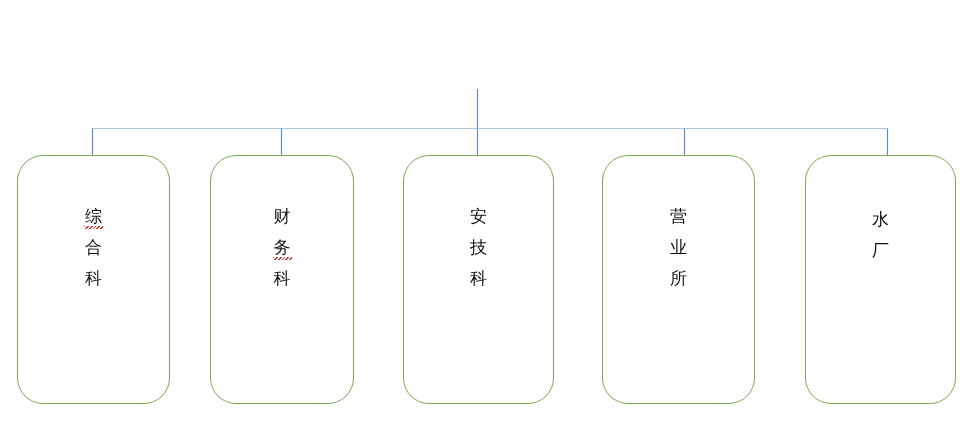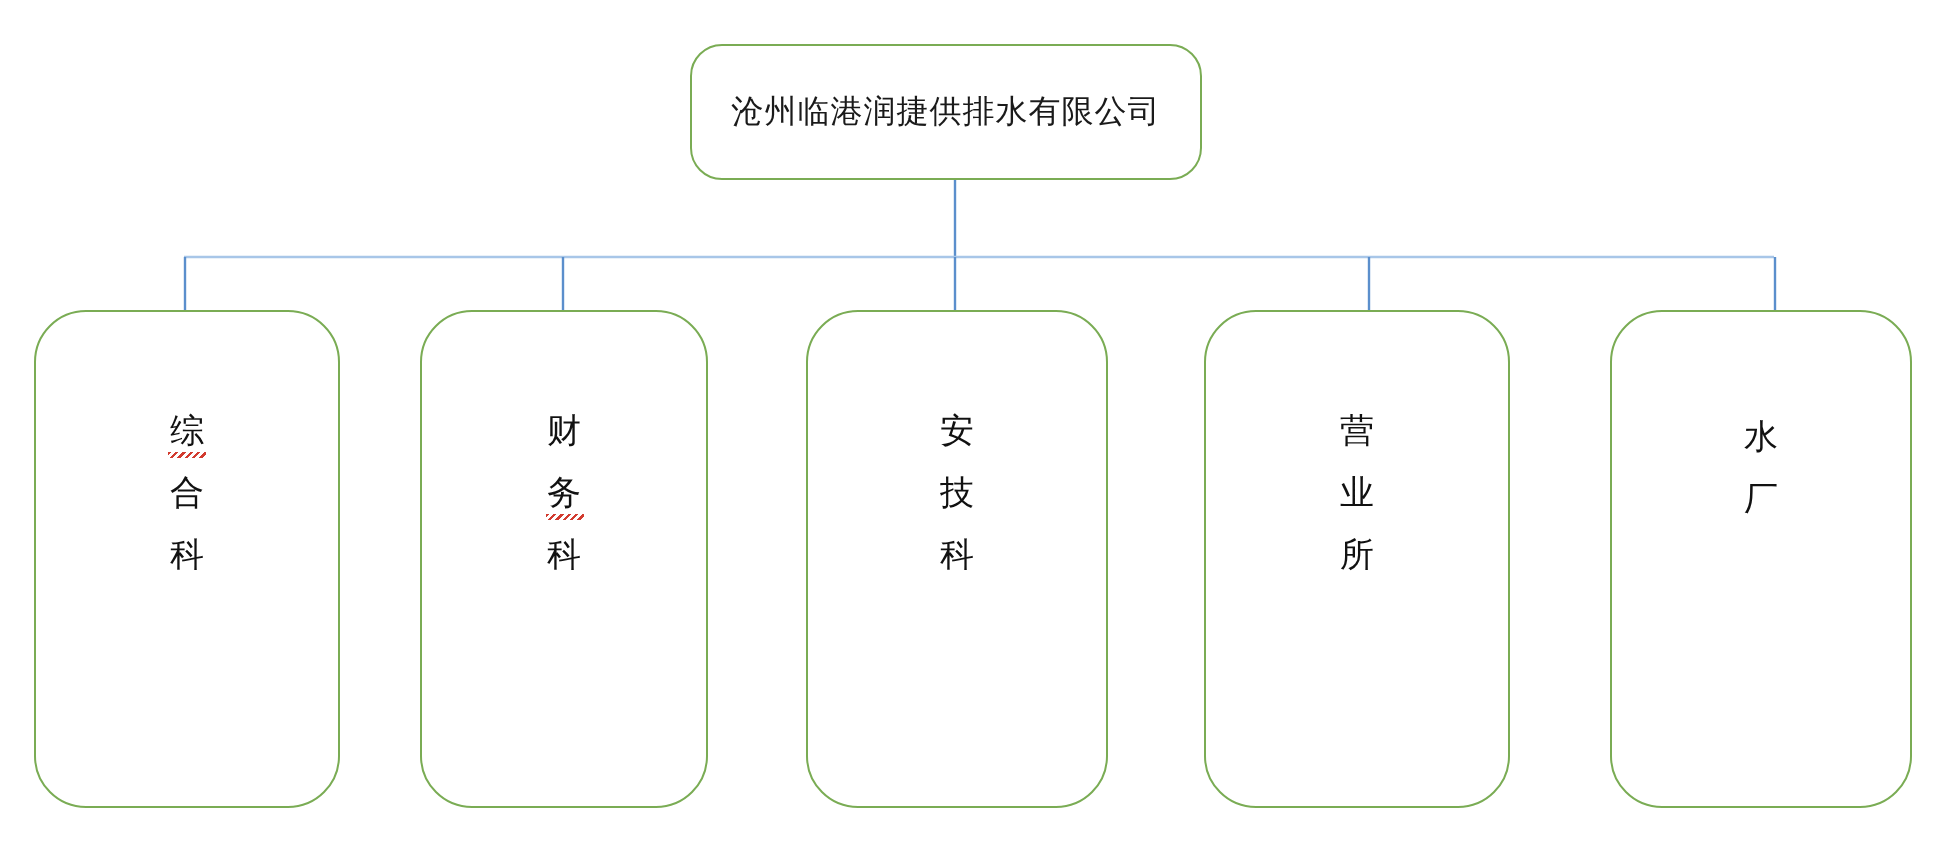--- a/index.html
+++ b/index.html
@@ -98,23 +98,20 @@
 
     <line x1="92" y1="128.5" x2="887" y2="128.5" stroke="#a8c6e8" stroke-width="1.2"></line>
 
     <line x1="92.5" y1="128.5" x2="92.5" y2="157" stroke="#5b8fcc" stroke-width="1.2"></line>
     <line x1="281.5" y1="128.5" x2="281.5" y2="157" stroke="#5b8fcc" stroke-width="1.2"></line>
     <line x1="477.5" y1="128.5" x2="477.5" y2="157" stroke="#5b8fcc" stroke-width="1.2"></line>
     <line x1="684.5" y1="128.5" x2="684.5" y2="157" stroke="#5b8fcc" stroke-width="1.2"></line>
     <line x1="887.5" y1="128.5" x2="887.5" y2="157" stroke="#5b8fcc" stroke-width="1.2"></line>
   </svg>
 
-  <div class="node root" style="left:345px; top:22px; width:256px; height:68px;">
-    <span class="root-label">沧州临港润捷供排水有限公司</span>
-  </div>
 
   <div class="node child" style="left:17px; top:155px; width:153px; height:249px;">
     <div class="vlabel" style="top:52px;">
       <span class="vchar misspelled">综</span>
       <span class="vchar">合</span>
       <span class="vchar">科</span>
     </div>
   </div>
 
   <div class="node child" style="left:210px; top:155px; width:144px; height:249px;">

